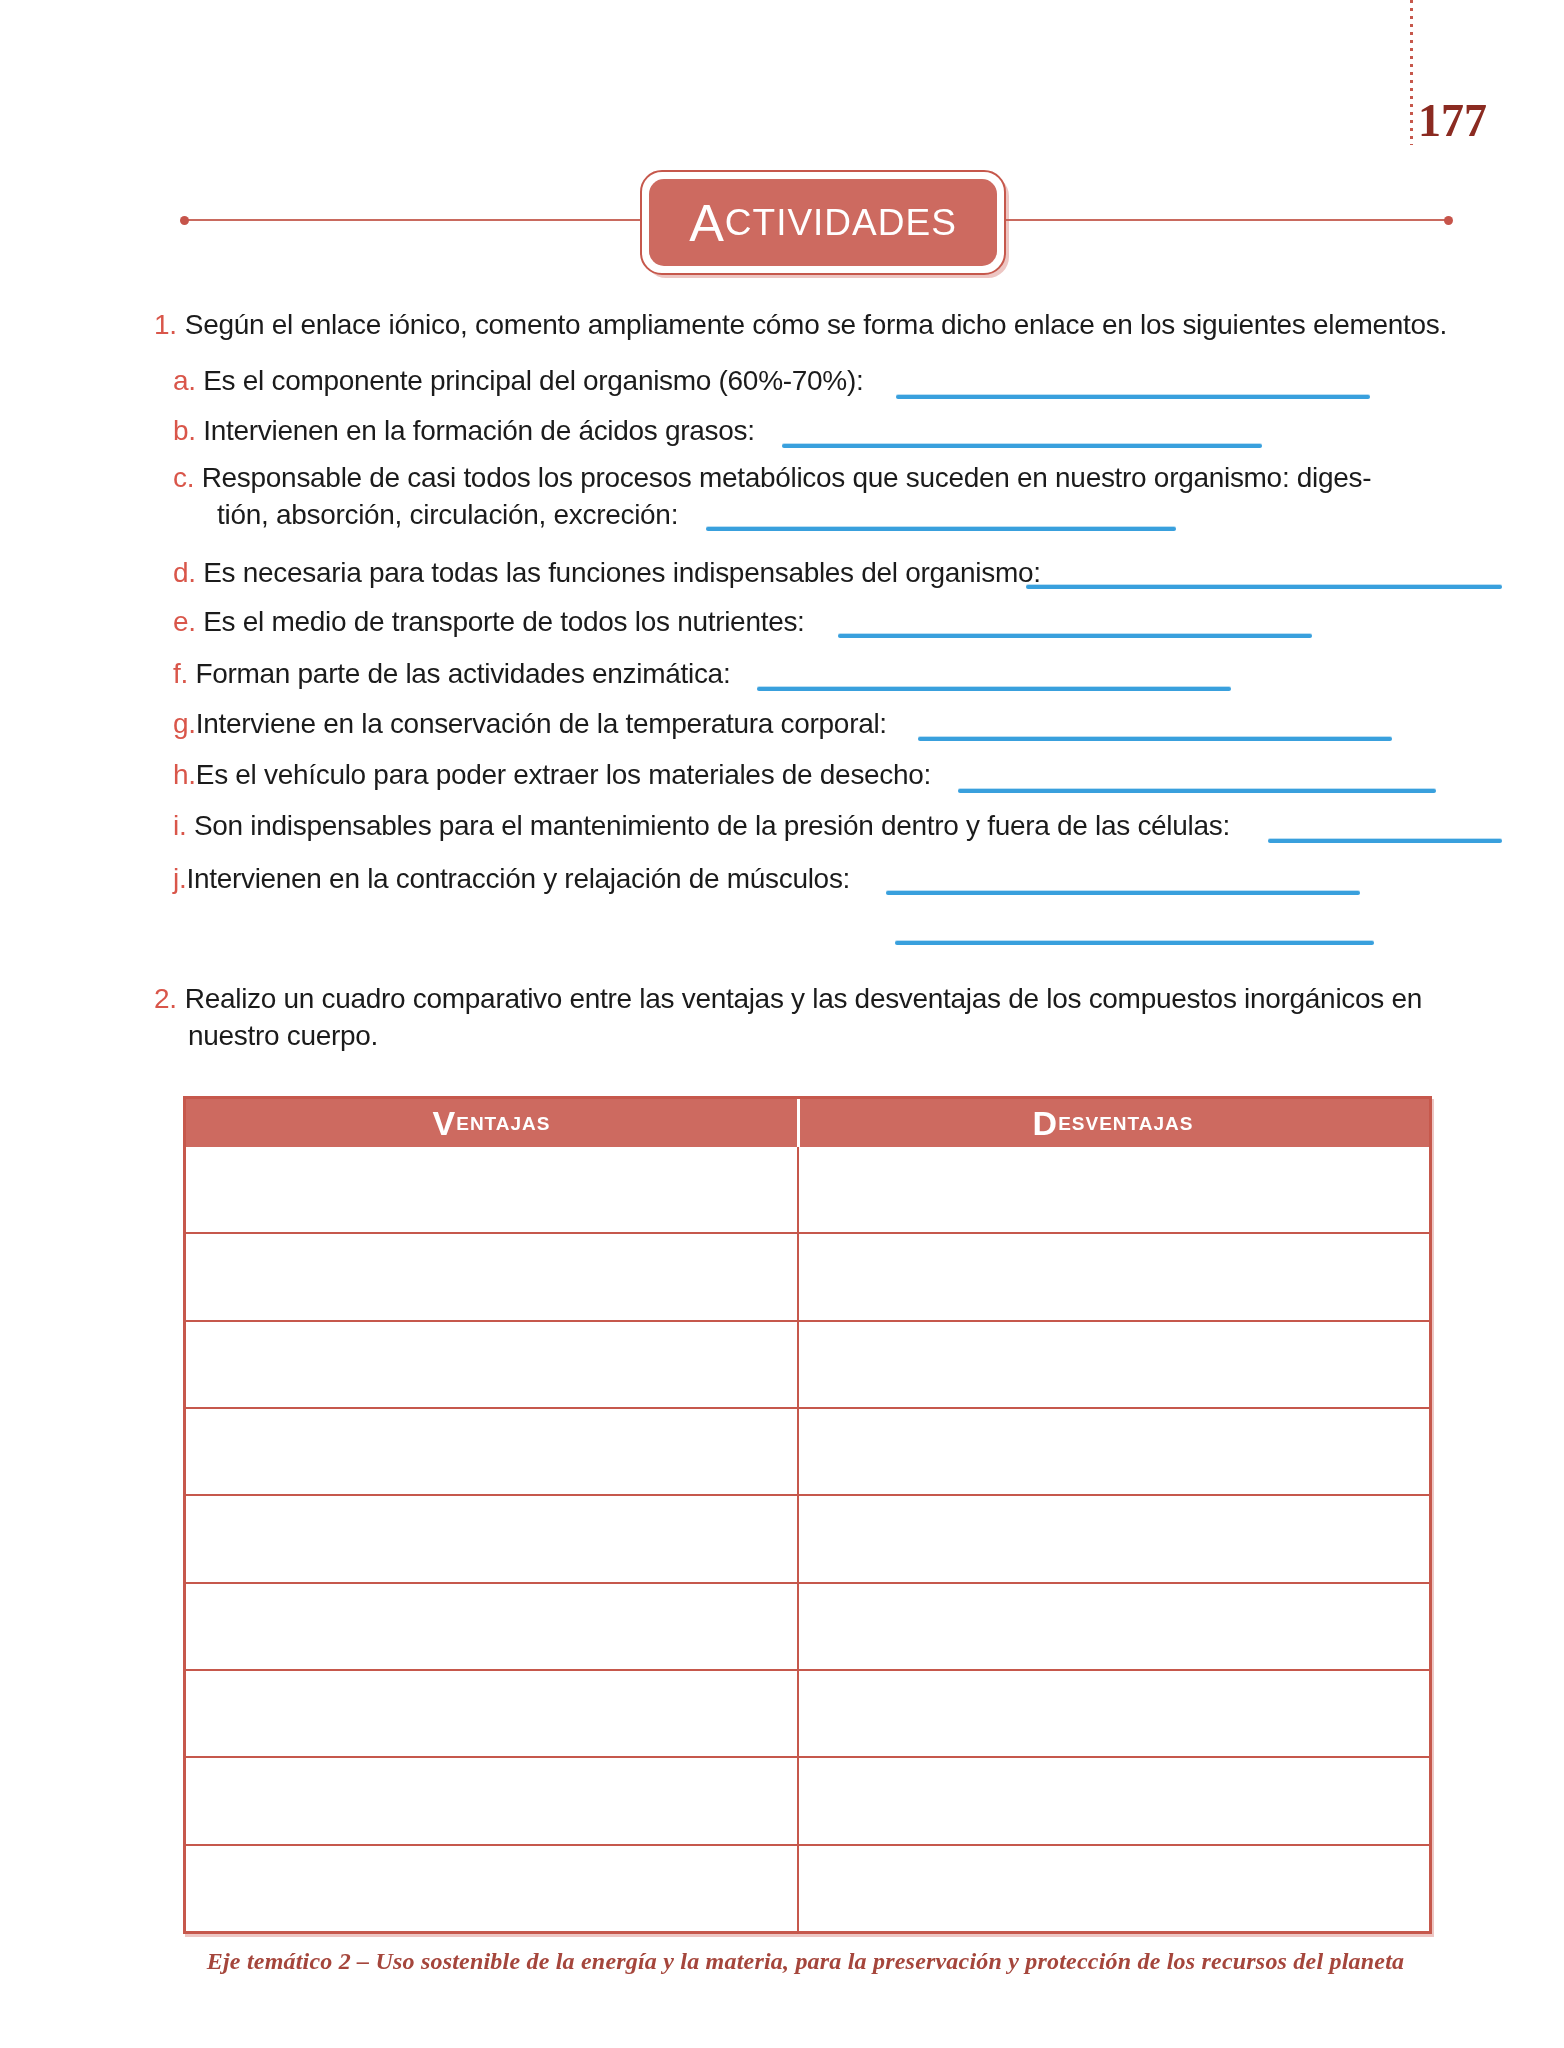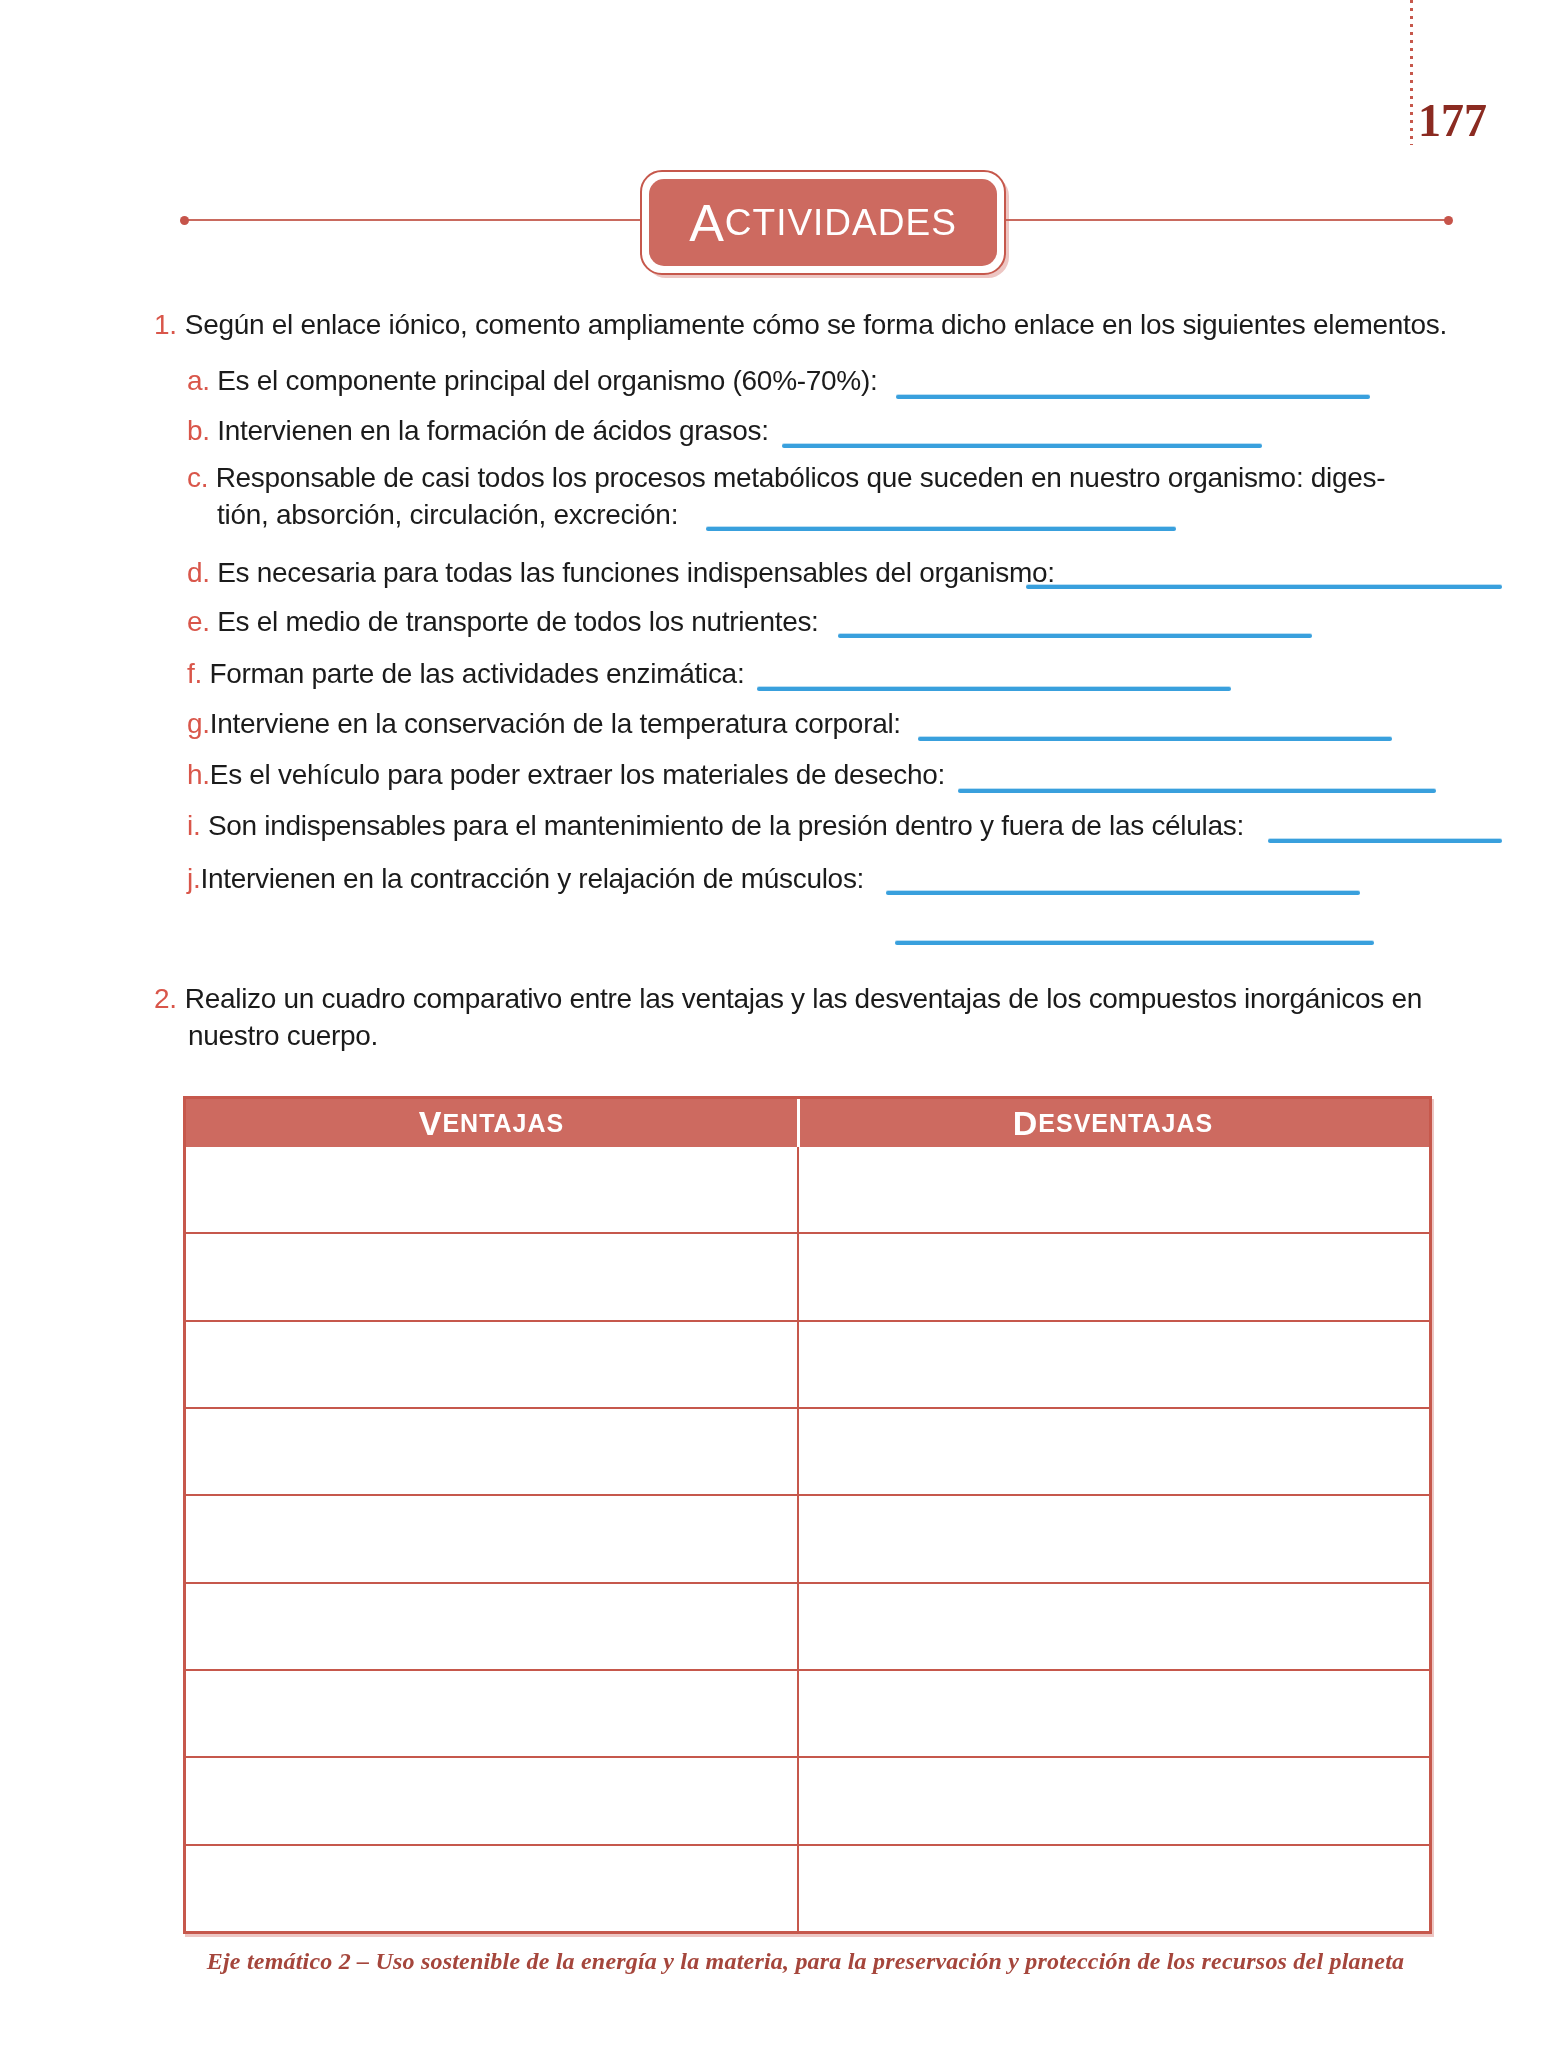--- a/index.html
+++ b/index.html
@@ -39,37 +39,37 @@
     box-shadow:4px 4px 0 -1px rgba(203,93,82,.35);
   }
   .badge-inner{
     position:absolute;inset:7px;background:var(--salmon);border-radius:15px;
     display:flex;align-items:center;justify-content:center;color:#ffffff;
     letter-spacing:1px;
   }
   .badge-inner .cap{font-size:52px;line-height:1;}
   .badge-inner .rest{font-size:37px;line-height:1;}
   
-  .line{position:absolute;left:187px;white-space:nowrap;font-size:28px;line-height:30px;letter-spacing:-0.3px;}
+  .line{position:absolute;left:173px;white-space:nowrap;font-size:28px;line-height:30px;letter-spacing:-0.3px;}
   .line .ltr{color:var(--accent-red);}
   .num-line{left:154px;text-align:right;}
   .num-line .ltr{margin-right:8px;}
   .wrap2{left:217px;}
   .blank{position:absolute;height:4px;border-radius:2px;background:var(--blank-blue);box-shadow:0 -1px 0 rgba(57,160,221,.35);}
   
   .ctable{
     position:absolute;left:183px;top:1096px;width:1249px;height:838px;
     border:3px solid var(--border-red);box-sizing:border-box;background:#ffffff;
     display:flex;flex-direction:column;
     box-shadow:2px 3px 0 rgba(203,93,82,.35);
   }
   .thead{position:relative;height:48px;flex:0 0 48px;background:var(--salmon);display:flex;}
   .th{flex:0 0 auto;display:flex;align-items:center;justify-content:center;color:#ffffff;font-weight:bold;letter-spacing:1px;}
   .th .cap{font-size:34px;line-height:1;}
-  .th .rest{font-size:25px;line-height:1;}
+  .th .rest{font-size:19px;line-height:1;}
   .th-left{width:611px;}
   .th-right{flex:1;}
   .thead-divider{position:absolute;left:611px;top:0;width:3px;height:100%;background:#ffffff;}
   .tbody{position:relative;flex:1;display:flex;flex-direction:column;}
   .tbody-divider{position:absolute;left:611px;top:0;width:2px;height:100%;background:var(--border-red);}
   .trow{flex:1;border-bottom:2px solid var(--border-red);}
   .trow:last-child{border-bottom:none;}
   
   .footer{
     position:absolute;left:183px;top:1948px;width:1245px;text-align:center;

